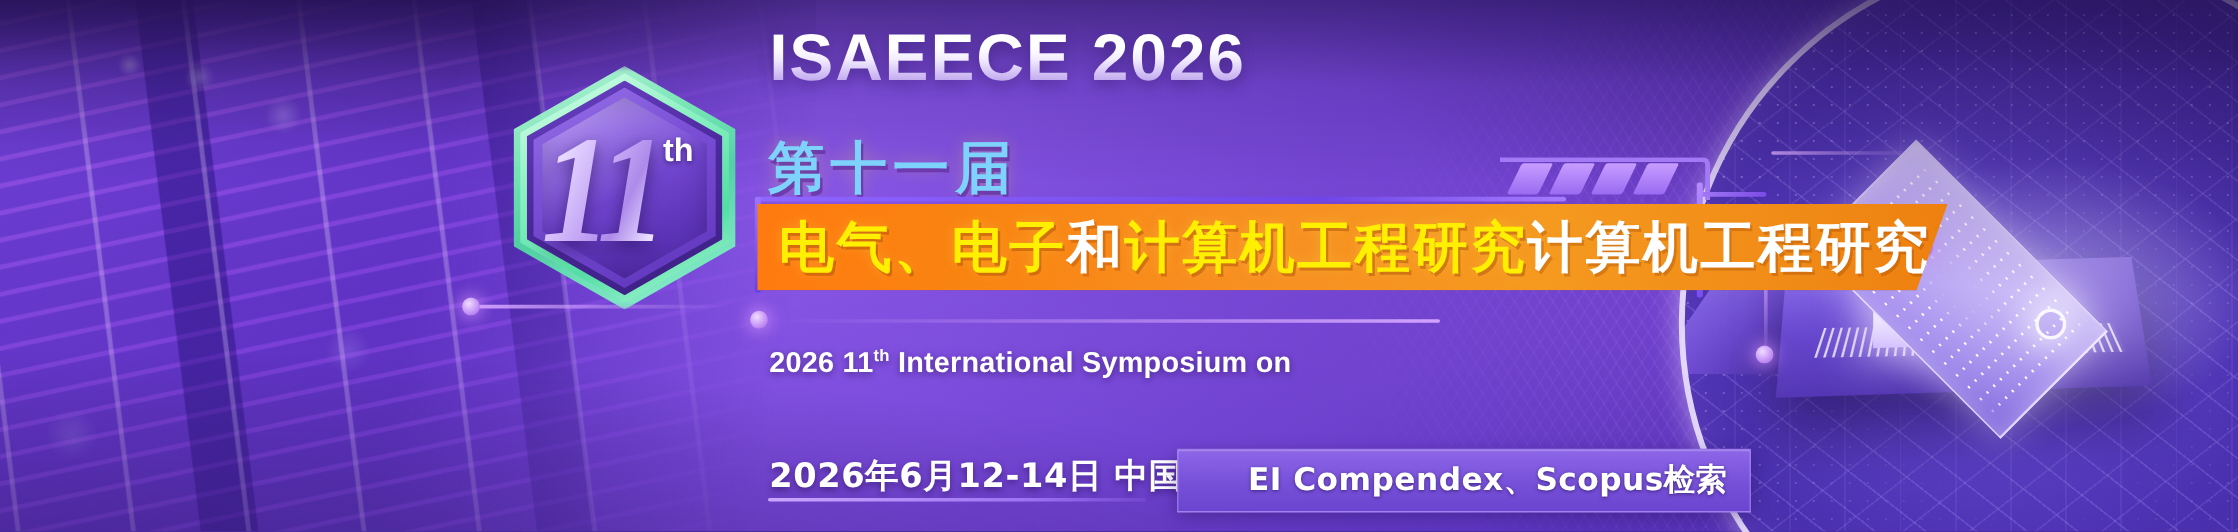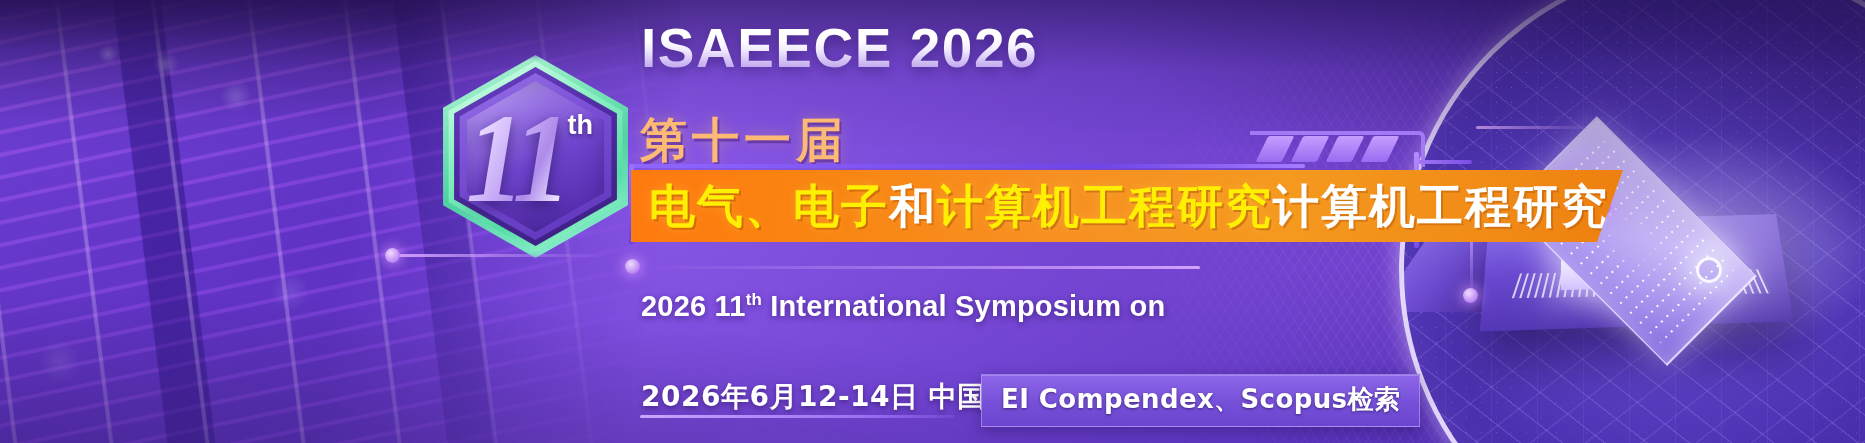--- a/index.html
+++ b/index.html
@@ -207,21 +207,21 @@
     background: radial-gradient(circle at 38% 34%, #f0dcff, #c28ff5 60%, #9b5ee0 100%);
     box-shadow: 0 0 12px 3px rgba(214,150,255,.6);
   }
   .tr-v {
     position:absolute; width:3px; border-radius:2px;
     background: linear-gradient(180deg, rgba(214,168,255,.9), rgba(214,168,255,.05));
   }
 
   
   .hex-badge {
-    position:absolute; left:429px; top:64px; width:183px; height:185px;margin-left:15px;
+    position:absolute; left:429px; top:64px; width:183px; height:185px;
   }
   .hex-glow-outer {
     position:absolute; inset:-9px;
     clip-path: polygon(50% 0%, 96% 26%, 96% 74%, 50% 100%, 4% 74%, 4% 26%);
     background: linear-gradient(160deg,#c8ffe0 0%, #7ef0b8 30%, #4fd9a2 55%, #9affd4 100%);
     filter: blur(3px);
     opacity:.95;
   }
   .hex-ring-mint {
     position:absolute; inset:-3px;
@@ -281,21 +281,21 @@
     -webkit-background-clip:text; background-clip:text; color:transparent;
     filter: drop-shadow(0 4px 6px rgba(40,16,92,.45));
     white-space:nowrap;
   }
 
   
   .cn-edition {
     position:absolute; left:640px; top:109px;
     font-family:"DejaVu Sans","Liberation Sans",sans-serif;
     font-size:47px; font-weight:700; letter-spacing:5px;
-    color:#fdba74;
+    color:#7dd3fc;
     text-shadow:
       2px 3px 0 rgba(86,32,140,.55),
       0 0 14px rgba(255,228,60,.30);
     white-space:nowrap;
   }
 
   
   .frame-line-top {
     position:absolute; left:631px; top:164px; width:674px; height:4px;
     background: linear-gradient(90deg,#8f66ff,#6f45e8 70%,#a57bff);
@@ -354,21 +354,21 @@
     text-align: right;
   }
   .orange-bar .cn .w {
     color:#ffffff;
     text-shadow: 2px 2px 0 rgba(150,60,0,.30);
   }
 
   
   .en-sub {
     position:absolute; left:641px; top:288px;
-    font-size:29px; font-weight:700; line-height:1.28;
+    font-size:24px; font-weight:700; line-height:1.28;
     color:#ffffff; letter-spacing:.2px;
     text-shadow:0 2px 6px rgba(30,10,70,.5);
     white-space:nowrap;
   }
   .en-sub sup { font-size:.58em; vertical-align:super; }
 
   
   .date-venue {
     position:absolute; left:641px; top:378px;
     font-family:"DejaVu Sans","Liberation Sans",sans-serif;
@@ -388,20 +388,21 @@
     padding:7px 19px 9px;
     background: linear-gradient(180deg,#8d66e8 0%,#7650d8 55%,#6b45cf 100%);
     border:1px solid rgba(196,170,255,.55);
     box-shadow:0 4px 14px rgba(30,10,70,.35), inset 0 1px 0 rgba(255,255,255,.22);
   }
   .index-pill span {
     font-family:"DejaVu Sans","Liberation Sans",sans-serif;
     font-size:26px; font-weight:700; color:#ffffff;
     letter-spacing:.4px; white-space:nowrap;
     text-shadow:0 1px 3px rgba(20,6,54,.55);
+    margin-left:39px;
   }
 </style>
 </head>
 <body>
 
 <div id="banner">
 
   <div class="bg-base"></div>
   <div class="weave"></div>
   <div class="halftone"></div>

